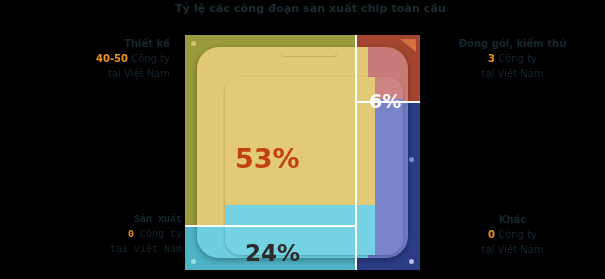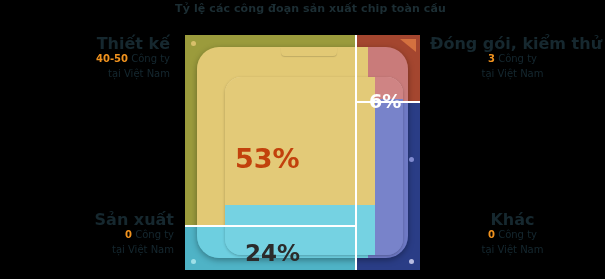--- a/index.html
+++ b/index.html
@@ -98,27 +98,27 @@
     white-space:nowrap;
     pointer-events:none;
   }
   #pct-design  {left:50px; top:108px;font-size:27px;color:#c2410c;}
   #pct-manufac {left:60px; top:205px;font-size:23px;color:#2b2b2b;}
   #pct-package {left:184px;top:55px; font-size:19px;color:#ffffff;}
   #pct-other   {left:178px;top:165px;font-size:21px;color:#ffffff;}
 
   
   .anno{position:absolute;font-size:10px;line-height:15px;color:#152830;white-space:nowrap;}
-  .anno .head{font-weight:bold;font-size:16px;color:#16282f;display:block;}
+  .anno .head{font-weight:bold;font-size:10px;color:#16282f;display:block;}
   .anno .num{color:#f0921e;font-weight:bold;}
   .anno.right{text-align:center;}
   .anno.left{text-align:right;}
 
   #anno-design  {left:10px; top:36px; width:160px;}
-  #anno-manufac {left:14px; top:212px;width:160px;}
+  #anno-manufac {left:22px; top:212px;width:160px;font-family:Liberation Mono, monospace;}
   #anno-package {left:430px;top:36px; width:165px;}
   #anno-other   {left:430px;top:212px;width:165px;}
 </style>
 </head>
 <body>
 
 <div id="chart-title">Tỷ lệ các công đoạn sản xuất chip toàn cầu</div>
 
 <div id="treemap">
 

